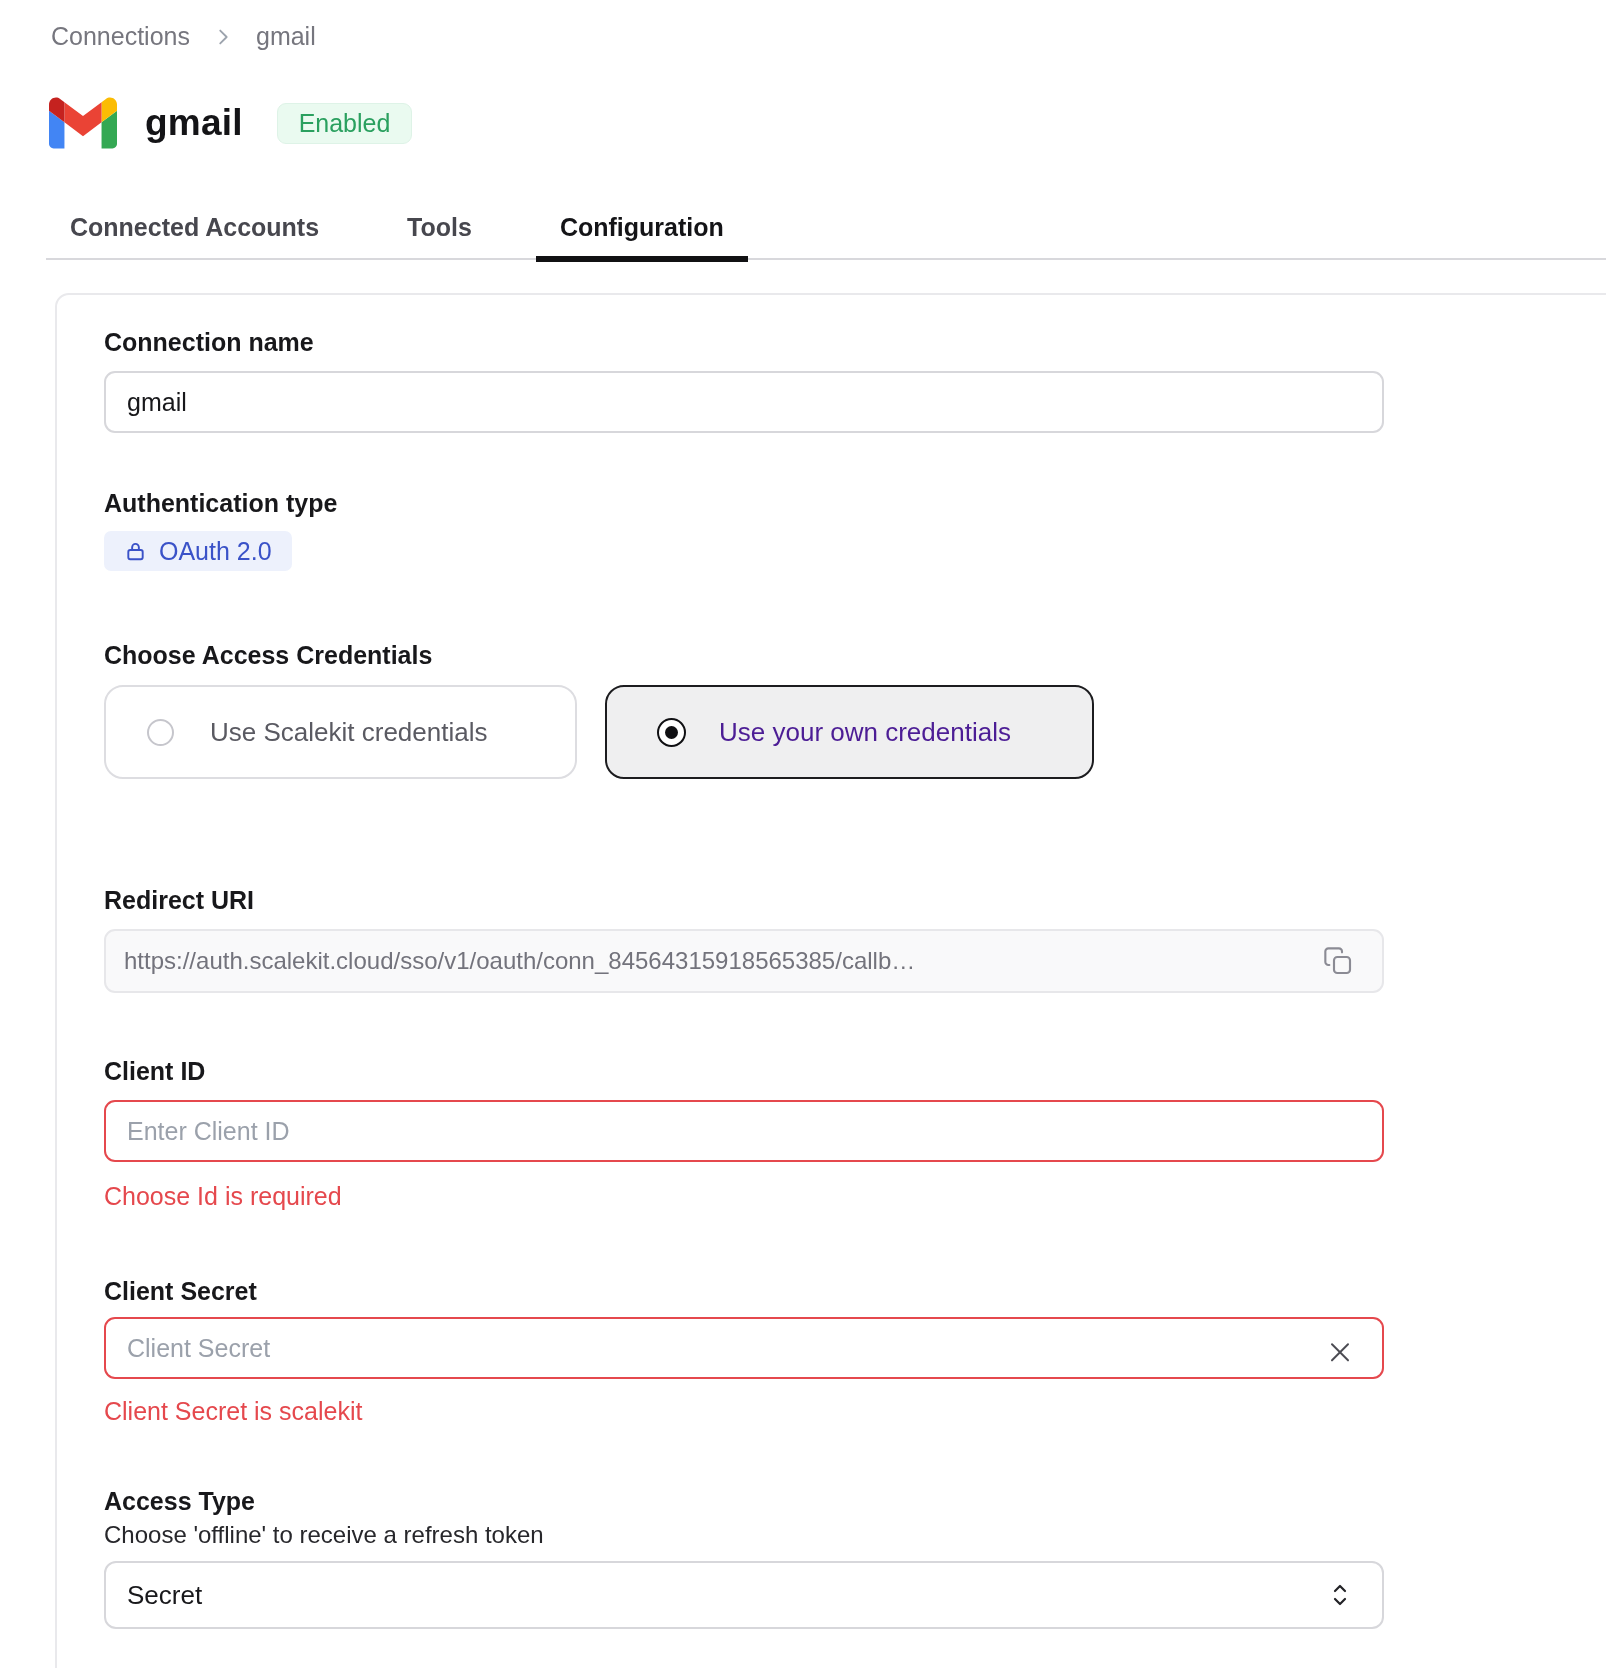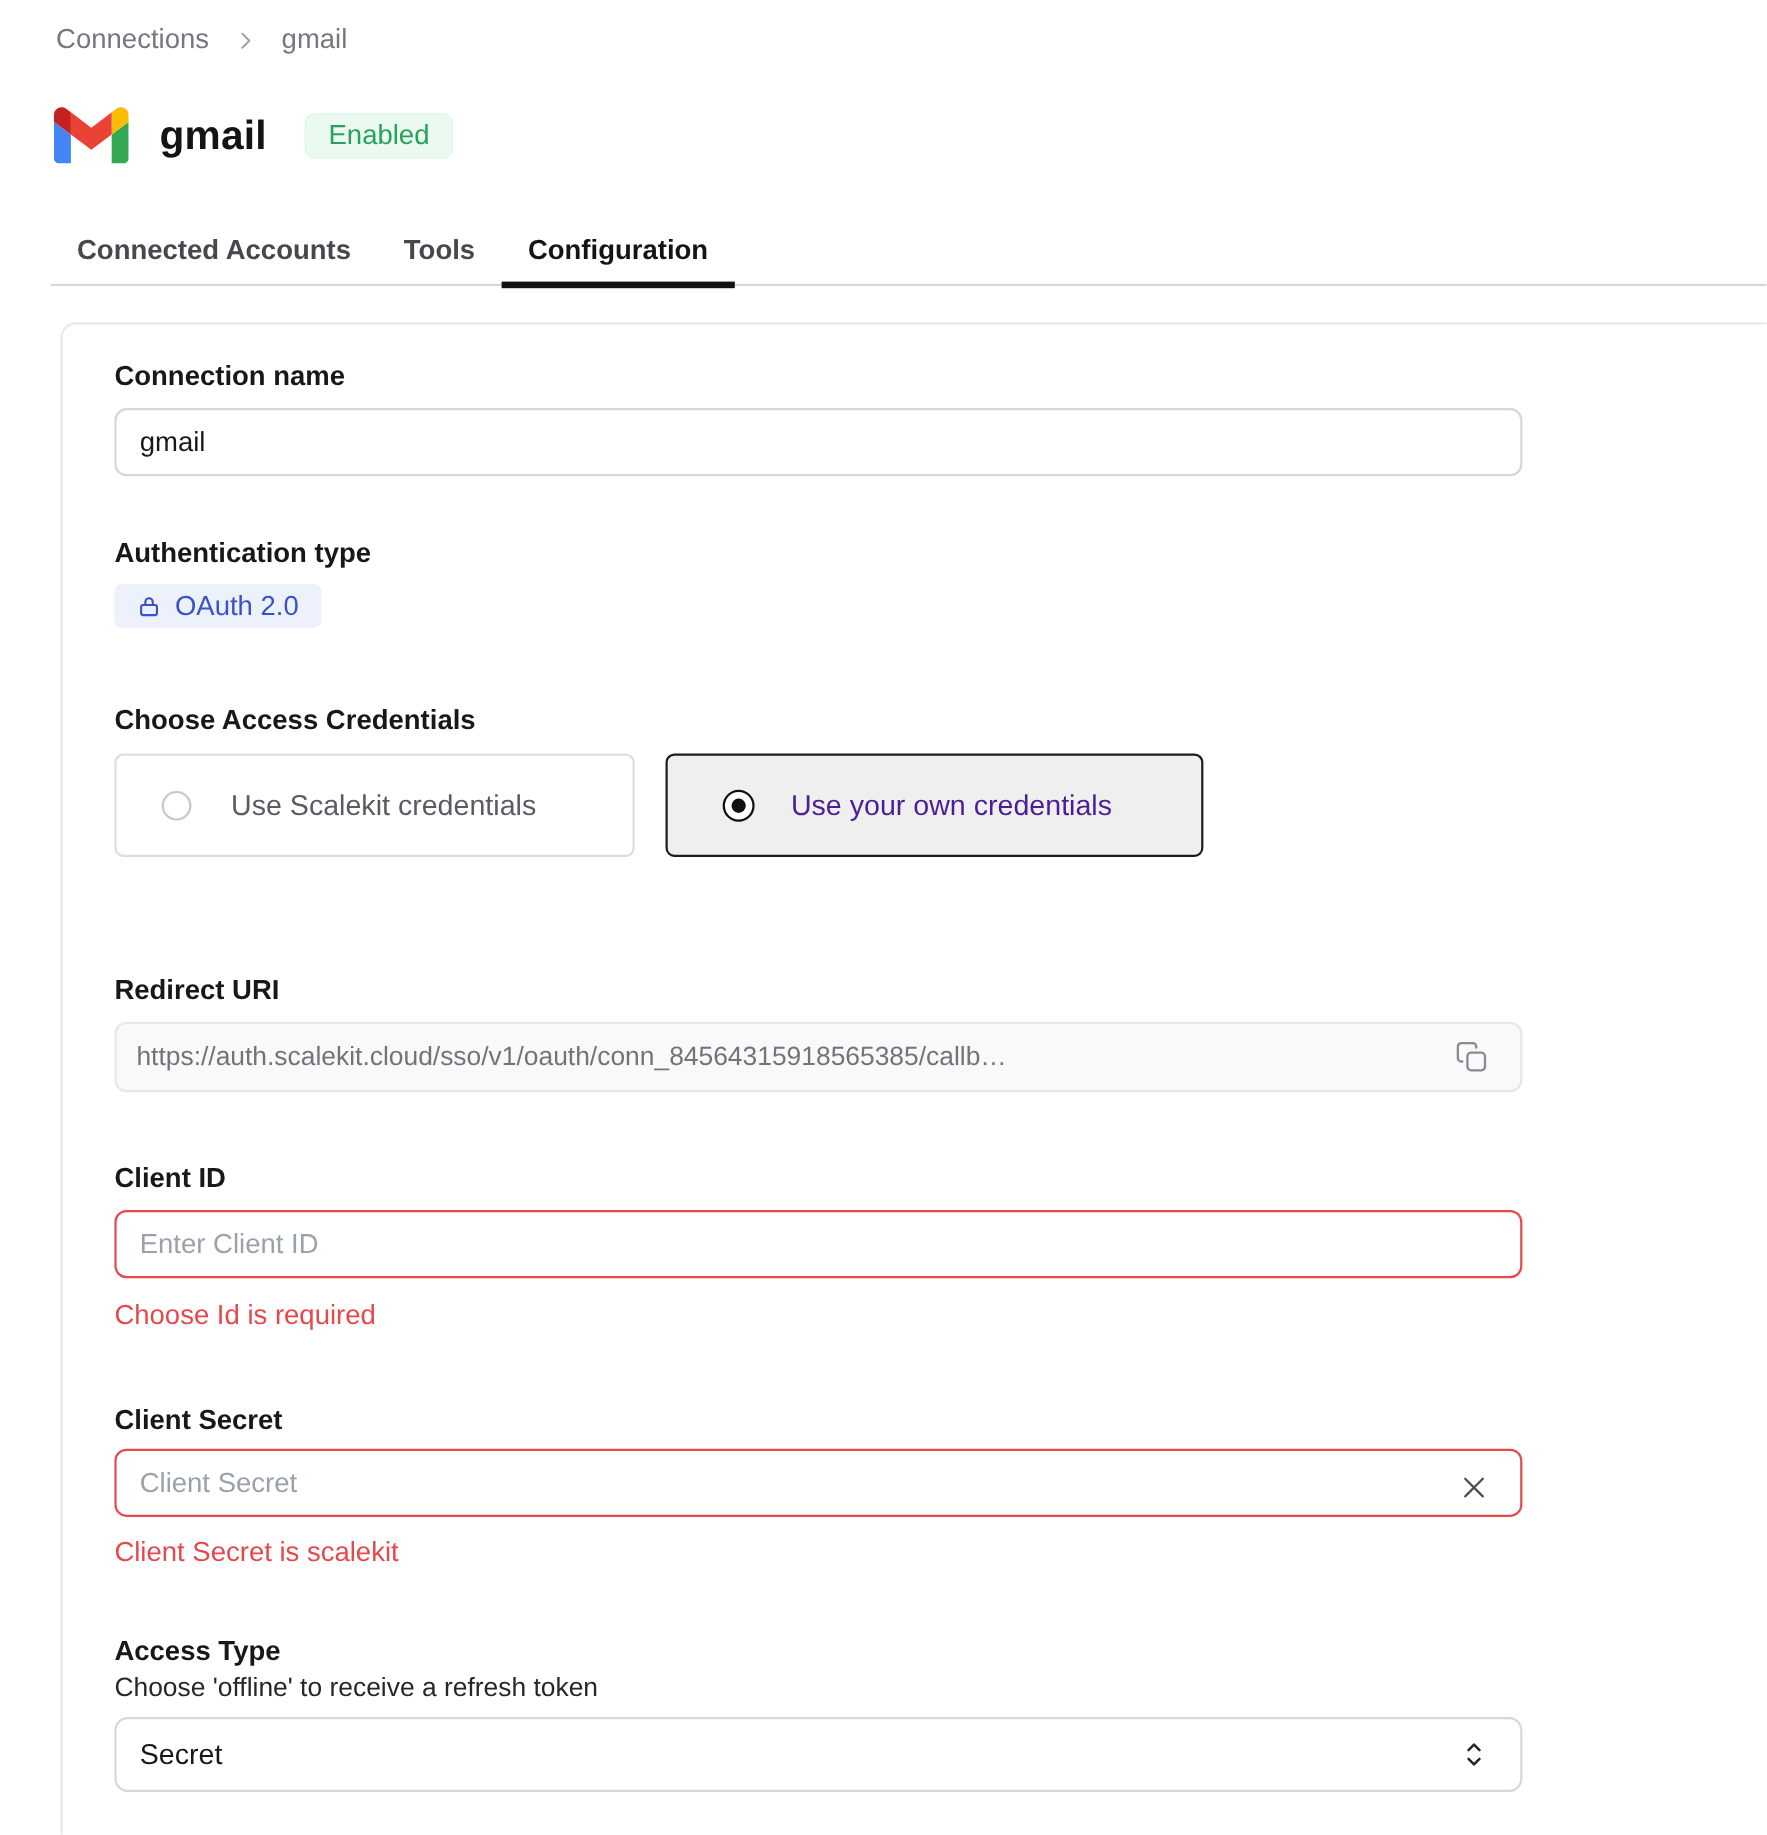--- a/index.html
+++ b/index.html
@@ -27,21 +27,21 @@
   .page-title { font-size: 37px; font-weight: 700; margin-left: 28px; letter-spacing: 0.2px; color: #141417; }
   .status-badge {
     margin-left: 34px; height: 41px; display: inline-flex; align-items: center;
     padding: 0 21px; border-radius: 9px;
     background: #eafaf0; color: #2aa05f; font-size: 25px;
     border: 1px solid #def3e7;
   }
 
   
   .tabs {
-    display: flex; 
+    display: flex; gap: 40px;
     margin: 47px 0 0 46px;
     border-bottom: 2px solid #d8d8dc;
   }
   .tab {
     position: relative; padding: 0 24px; line-height: 62px; height: 62px;
     font-size: 25px; font-weight: 600; color: #47474e; cursor: pointer;
     white-space: nowrap;
   }
   .tab.active { color: #141417; font-weight: 700; }
   .tab.active::after {
@@ -77,21 +77,21 @@
   
   .auth-badge {
     margin-top: 14px; height: 40px; display: inline-flex; align-items: center; gap: 12px;
     padding: 0 20px; border-radius: 7px;
     background: #edf1fc; color: #3a52c8; font-size: 25px;
   }
 
   
   .option-row { display: flex; gap: 28px; margin-top: 16px; }
   .option-card {
-    height: 94px; border-radius: 8px; display: flex; align-items: center;
+    height: 94px; border-radius: 19px; display: flex; align-items: center;
     cursor: pointer; background: #fff;
   }
   .option-card.unselected {
     width: 473px; border: 2px solid #dddde1; color: #5a5a62; padding-left: 41px;
   }
   .option-card.selected {
     width: 489px; border: 2.5px solid #1c1c1f; background: #efeff0; color: #4c1d95; padding-left: 50px;
   }
   .radio { border-radius: 50%; flex: 0 0 auto; }
   .radio.empty { width: 27px; height: 27px; border: 2px solid #c6c6cc; margin-right: 36px; background: #fff; }

